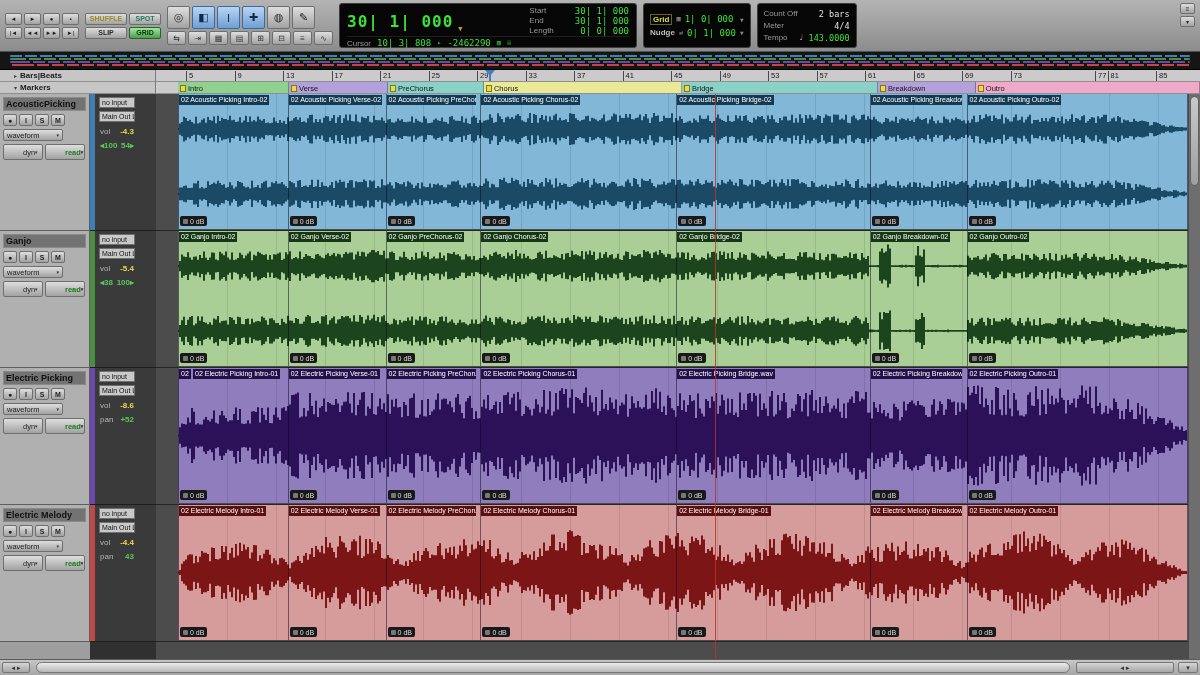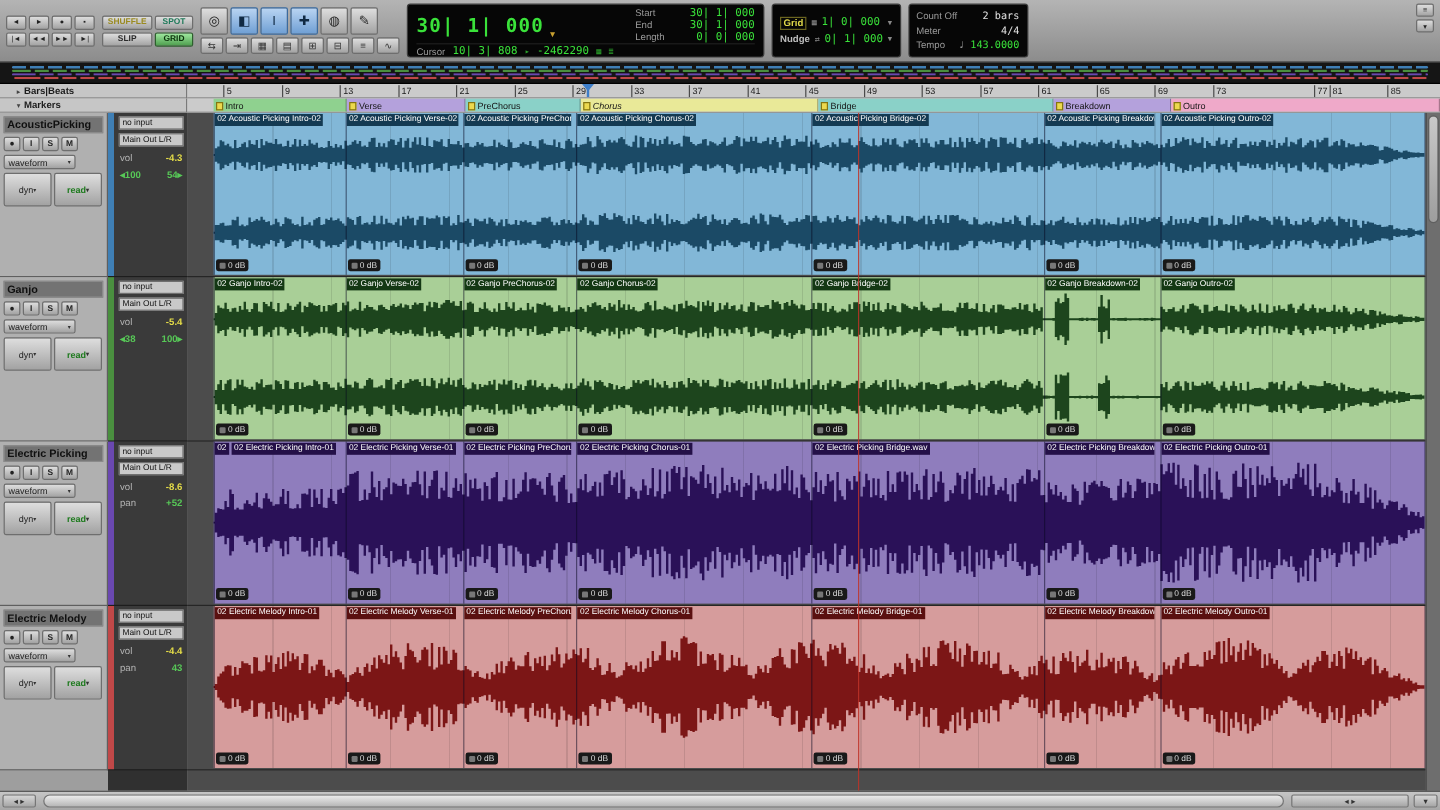--- a/index.html
+++ b/index.html
@@ -69,24 +69,24 @@
 #main{flex:1;display:flex;position:relative;overflow:hidden}
 #tracklist{width:90px;background:#9e9e9e;flex:none}
 #iocol{width:66px;background:#303030;flex:none}
 #lanes{flex:1;position:relative;background:#4c4c4c}
 .track-header{height:137px;background:#b0b0b0;border-bottom:1px solid #5f5f5f;border-right:1px solid #5f5f5f;padding:3px;display:flex;flex-direction:column;gap:3px}
 .th-name{background:#737373;border:1px solid #8a8a8a;font-size:9px;font-weight:bold;color:#101010;padding:1px 2px;white-space:nowrap;overflow:hidden}
 .th-row{display:flex;gap:2px}
 .tbtn{width:14px;height:12px;font-size:7px;font-weight:bold}
 .th-view{width:60px;height:12px;font-size:7.5px;justify-content:space-between;padding:0 3px}
 .caret{font-size:5px;color:#333}
-.abtn{height:28px;font-size:7.5px;justify-content:center;padding:0 19px}
+.abtn{height:16px;font-size:7.5px;justify-content:space-between;padding:0 19px}
 .abtn.dyn{width:30px}
 .abtn.read{width:36px;color:#1d7a1d;font-weight:bold}
-.io-panel{height:137px;background:#3a3a3a;border-bottom:1px solid #1d1d1d;padding:3px 3px 3px 9px;display:flex;flex-direction:column;gap:3px;position:relative}
+.io-panel{height:137px;background:#3a3a3a;border-bottom:1px solid #1d1d1d;padding:3px 21px 3px 9px;display:flex;flex-direction:column;gap:3px;position:relative}
 .io-strip{position:absolute;left:0;top:0;bottom:0;width:5px}
 .io-btn{background:#c9c9c9;border:1px solid #6f6f6f;font-size:7px;height:11px;line-height:10px;padding:0 2px;color:#111;white-space:nowrap;overflow:hidden}
 .io-kv{display:flex;align-items:center;font-size:8px;margin-top:2px;padding:0 1px}
 .io-kv .k{color:#b4b4b4}
 .io-kv .v{margin-left:auto;font-weight:bold}
 .v-vol{color:#e4dc48}
 .v-pan{color:#57c857}
 .pan-pair{display:flex;justify-content:space-between;flex:1;color:#57c857;font-weight:bold;font-size:8px}
 
 .lane{height:137px;position:relative;border-bottom:1px solid #262626}
@@ -263,21 +263,21 @@
               <span class="mname">Intro</span>
             </div>
             <div class="mseg" style="width: 9.68%; background: rgb(180, 161, 220);">
               <span class="mflag"></span>
               <span class="mname">Verse</span>
             </div>
             <div class="mseg" style="width: 9.39%; background: rgb(138, 209, 200);">
               <span class="mflag"></span>
               <span class="mname">PreChorus</span>
             </div>
-            <div class="mseg" style="width: 19.38%; background: rgb(233, 233, 152); font-style: italic;">
+            <div class="mseg" style="width: 19.38%; background: rgb(233, 233, 152);">
               <span class="mflag"></span>
               <span class="mname">Chorus</span>
             </div>
             <div class="mseg" style="width: 19.17%; background: rgb(138, 209, 200);">
               <span class="mflag"></span>
               <span class="mname">Bridge</span>
             </div>
             <div class="mseg" style="width: 9.58%; background: rgb(180, 161, 220);">
               <span class="mflag"></span>
               <span class="mname">Breakdown</span>

